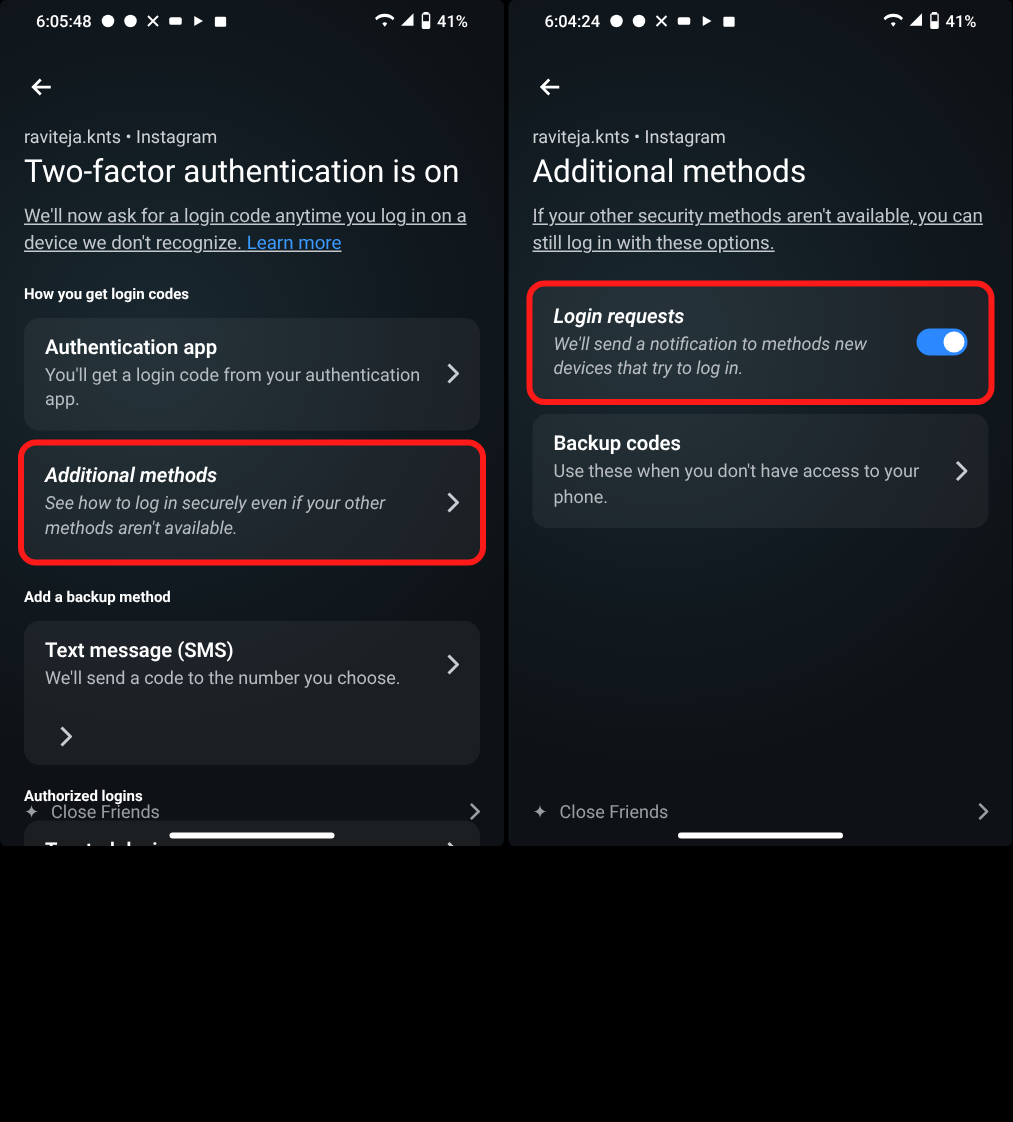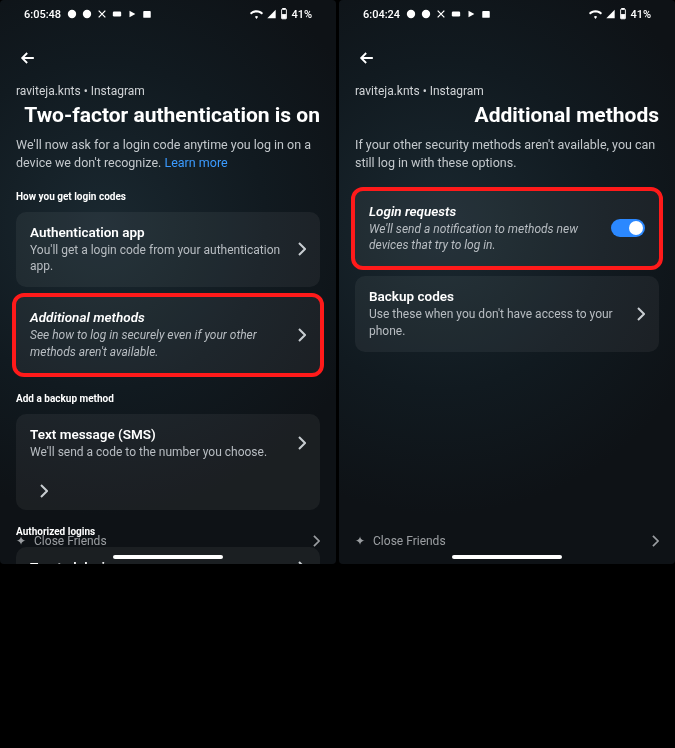--- a/index.html
+++ b/index.html
@@ -23,49 +23,49 @@
     height: 28px;
     display: flex;
     align-items: center;
     justify-content: space-between;
     padding: 0 24px;
     color: #fff;
     font-size: 11px;
     font-weight: 500;
   }
   .status-left { display: flex; align-items: center; gap: 6px; }
-  .status-right { display: flex; align-items: center; gap: 3px; }
+  .status-right { display: flex; gap: 3px; }
   .status-icons { display: flex; align-items: center; gap: 5px; font-size: 11px; }
   .content {
     padding: 18px 16px 0 16px;
     color: #fff;
   }
   .back-btn {
     width: 24px; height: 24px;
     display: flex; align-items: center; justify-content: center;
     margin-bottom: 14px;
     cursor: pointer;
   }
   .breadcrumb {
     font-size: 12px;
     color: #d0d3d6;
     margin-bottom: 4px;
   }
   .page-title {
     font-size: 21px;
-    font-weight: 700;
+    font-weight: 400;
     margin-bottom: 8px;
     line-height: 1.25;
-    text-align: right;
   }
   .page-desc {
     font-size: 12.5px;
     color: #c3c8cc;
     line-height: 1.45;
     margin-bottom: 18px;
+    text-decoration: underline;
   }
   .page-desc a { color: #3b9bff; text-decoration: none; }
   .section-header {
     font-size: 10px;
     font-weight: 700;
     margin: 16px 0 10px 0;
   }
   .section-header.first { margin-top: 0; }
   .card {
     background: rgba(255,255,255,0.055);

